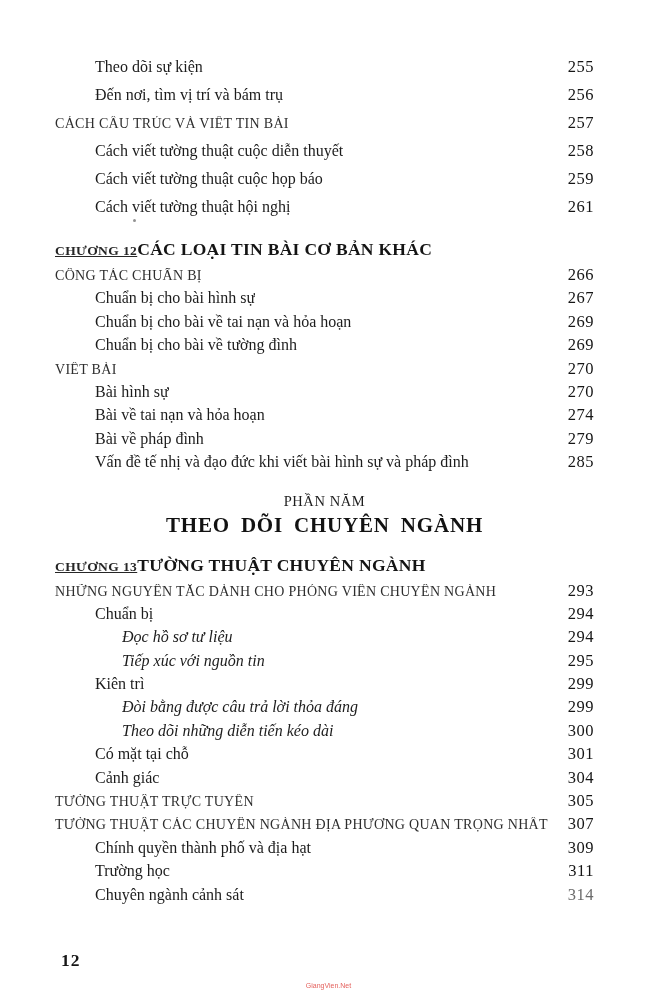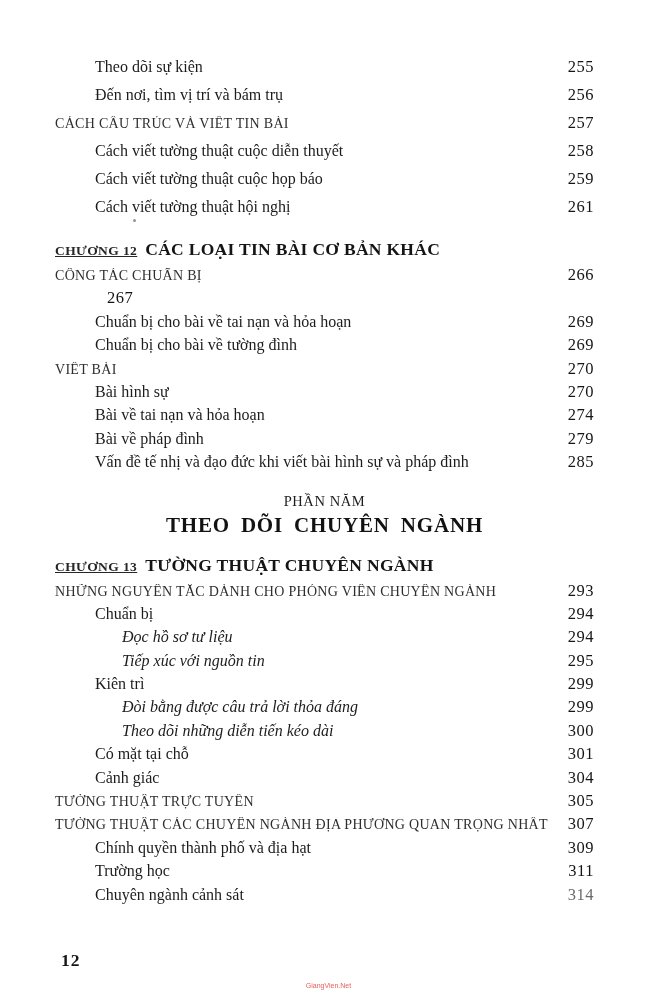--- a/index.html
+++ b/index.html
@@ -51,21 +51,20 @@
   .entry.level-2 { padding-left: 40px; }
   .entry.level-2 .t { font-size: 16px; }
   .entry.level-3 { padding-left: 67px; }
   .entry.level-3 .t { font-size: 16px; font-style: italic; }
   .entry.faint .p { color: #6b6b6b; }
 
   
   .block.chapter {
     display: flex;
     align-items: baseline;
-    gap: 8px;
     margin-top: 14px;
     height: 26px;
     white-space: nowrap;
   }
   .ch-label {
     font-size: 13.5px;
     font-weight: bold;
     text-decoration: underline;
     letter-spacing: 0.4px;
     color: #262626;
@@ -159,20 +158,21 @@
       </div>
       <div class="block chapter">
         <span class="ch-label">CHƯƠNG 12</span>
         <span class="ch-title">CÁC LOẠI TIN BÀI CƠ BẢN KHÁC</span>
       </div>
       <div class="block entry level-1">
         <span class="t">CÔNG TÁC CHUẨN BỊ</span>
         <span class="p">266</span>
       </div>
       <div class="block entry level-2">
+        <span class="t">Chuẩn bị cho bài hình sự</span>
         <span class="p">267</span>
       </div>
       <div class="block entry level-2">
         <span class="t">Chuẩn bị cho bài về tai nạn và hỏa hoạn</span>
         <span class="p">269</span>
       </div>
       <div class="block entry level-2">
         <span class="t">Chuẩn bị cho bài về tường đình</span>
         <span class="p">269</span>
       </div>

